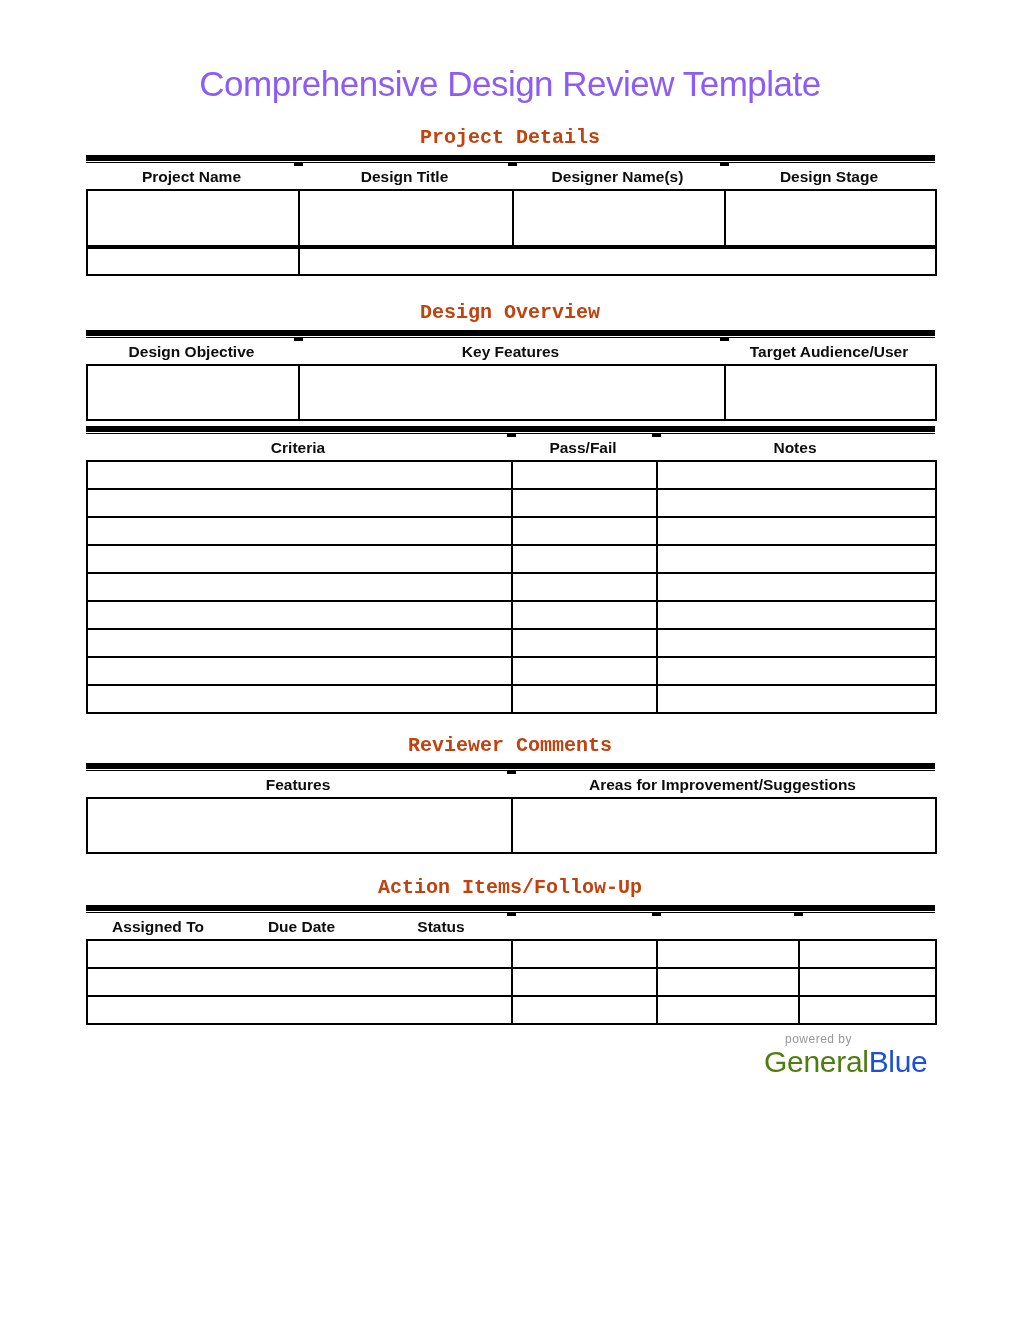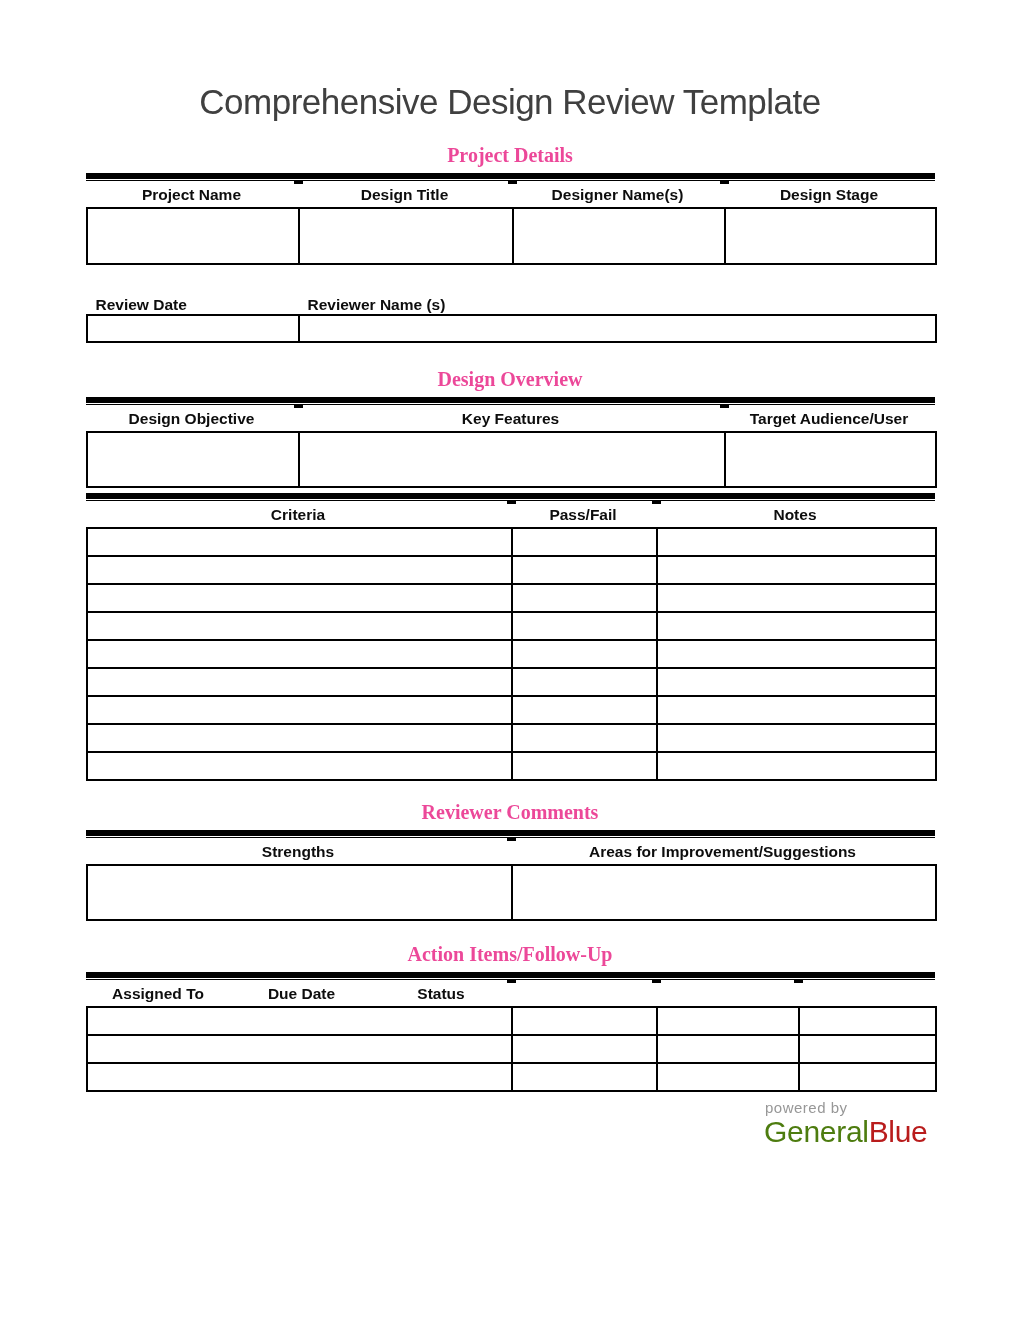--- a/index.html
+++ b/index.html
@@ -6,31 +6,31 @@
   html,body { margin:0; padding:0; }
   body {
     width:1020px; height:1320px;
     background:#ffffff;
     font-family:"Liberation Sans", sans-serif;
     color:#1a1a1a;
   }
   .content { width:849px; margin:0 auto; }
 
   .title {
-    margin:82px 0 0;
+    margin:64px 0 0;
     font-size:35px; font-weight:400;
-    text-align:center; color:#404040;
+    text-align:center; color:#8b5cf6;
     letter-spacing:-0.5px;
     font-family:"Liberation Sans", sans-serif;
   }
 
   .sh {
-    font-family:Liberation Serif, serif;
+    font-family:Liberation Mono, monospace;
     font-weight:bold; font-size:20px;
-    color:#ec4899; text-align:center;
+    color:#c2410c; text-align:center;
     line-height:1.25;
   }
   .m-pd  { margin-top:21px; }
   .m-do  { margin-top:24px; }
   .m-rc  { margin-top:22px; }
   .m-rcm { margin-top:19px; }
   .m-ai  { margin-top:21px; }
 
   .rule { position:relative; margin-top:5px; }
   .rule .thick { height:6px; background:#000; }
@@ -46,24 +46,24 @@
   table.tbl { border-collapse:collapse; table-layout:fixed; width:849px; margin-top:0; }
   table.tbl td { border:2px solid #000; padding:2px 6px; vertical-align:top; font-size:14px; background:#fff; }
   .mt6 { margin-top:6px; }
   td.h56 { height:56px; }
   td.h55 { height:55px; }
   td.h27 { height:27px; }
   td.h28 { height:28px; }
 
   .footer { display:flex; justify-content:flex-end; margin-top:7px; padding-right:7px; }
   .brandwrap { text-align:left; }
-  .powered { font-size:15px; color:#979797; margin-left:1px; letter-spacing:0.5px; }
+  .powered { font-size:12px; color:#979797; margin-left:21px; letter-spacing:0.5px; }
   .brand { font-size:30px; line-height:1.05; letter-spacing:-0.3px; font-family:"Liberation Sans", sans-serif; }
   .brand .bg { color:#4d7c0f; }
-  .brand .bb { color:#b91c1c; }
+  .brand .bb { color:#1d4ed8; }
 </style>
 </head>
 <body>
 
 <div class="page">
   <h1 class="title">Comprehensive Design Review Template</h1>
 
   <div class="content">
 
     <div class="sh m-pd">Project Details</div>
@@ -90,24 +90,20 @@
       <tbody>
           <tr>
         <td class="h56"></td>
         <td class="h56"></td>
         <td class="h56"></td>
         <td class="h56"></td>
       </tr>
     </tbody>
       </table>
 
-    <div class="labels-row">
-      <div class="rl" style="width:212px">Review Date</div>
-      <div class="rl">Reviewer Name (s)</div>
-    </div>
     <table class="tbl mt6">
       <colgroup>
           <col style="width:212px">
           <col style="width:637px">
         </colgroup>
       <tbody>
           <tr>
         <td class="h27"></td>
         <td class="h27"></td>
       </tr>
@@ -207,21 +203,21 @@
     </tbody>
       </table>
 
     <div class="sh m-rcm">Reviewer Comments</div>
     <div class="rule">
       <div class="thick"></div>
       <div class="thin"></div>
       <span class="tick" style="left:421px"></span>
     </div>
     <div class="hdr">
-      <div class="hc" style="width:425px">Strengths</div>
+      <div class="hc" style="width:425px">Features</div>
       <div class="hc" style="width:424px">Areas for Improvement/Suggestions</div>
     </div>
     <table class="tbl">
       <colgroup>
           <col style="width:425px">
           <col style="width:424px">
         </colgroup>
       <tbody>
           <tr>
         <td class="h55"></td>

